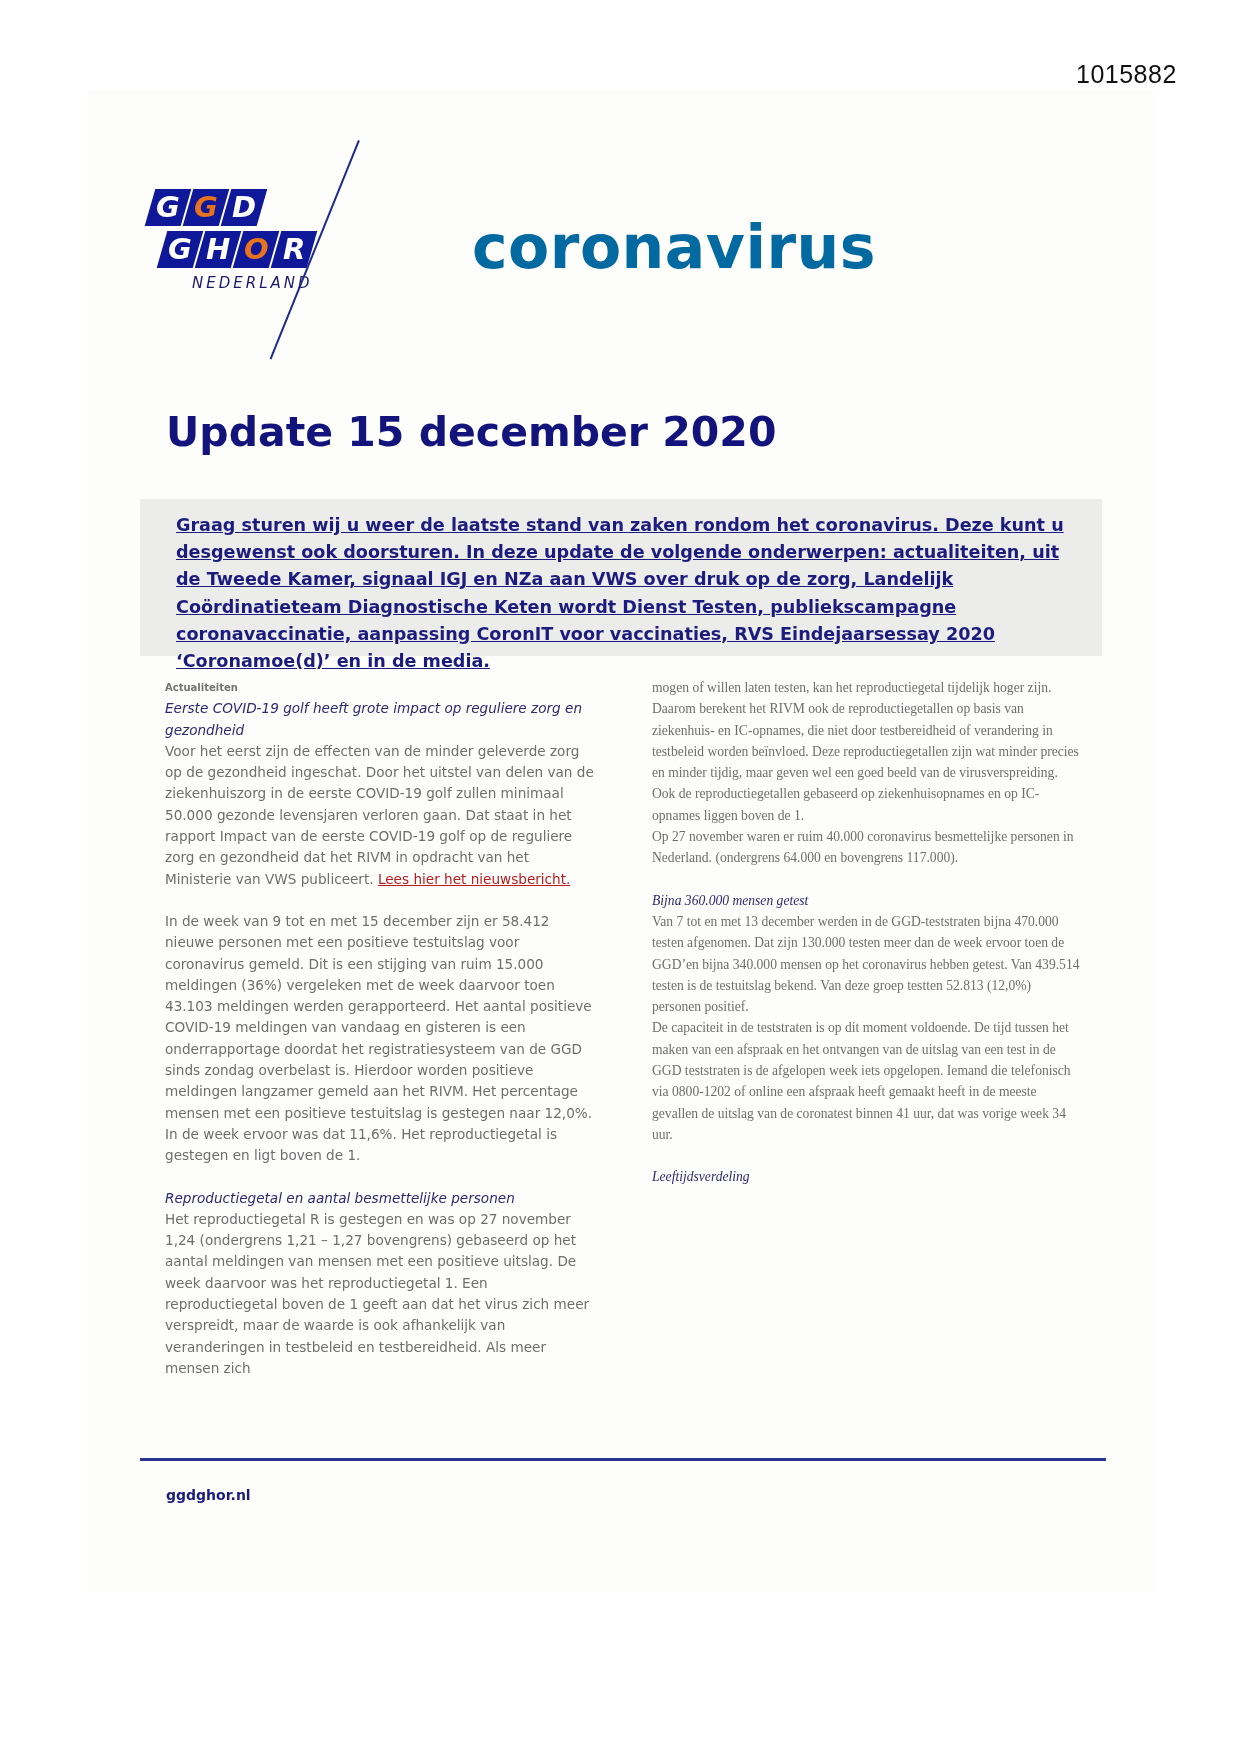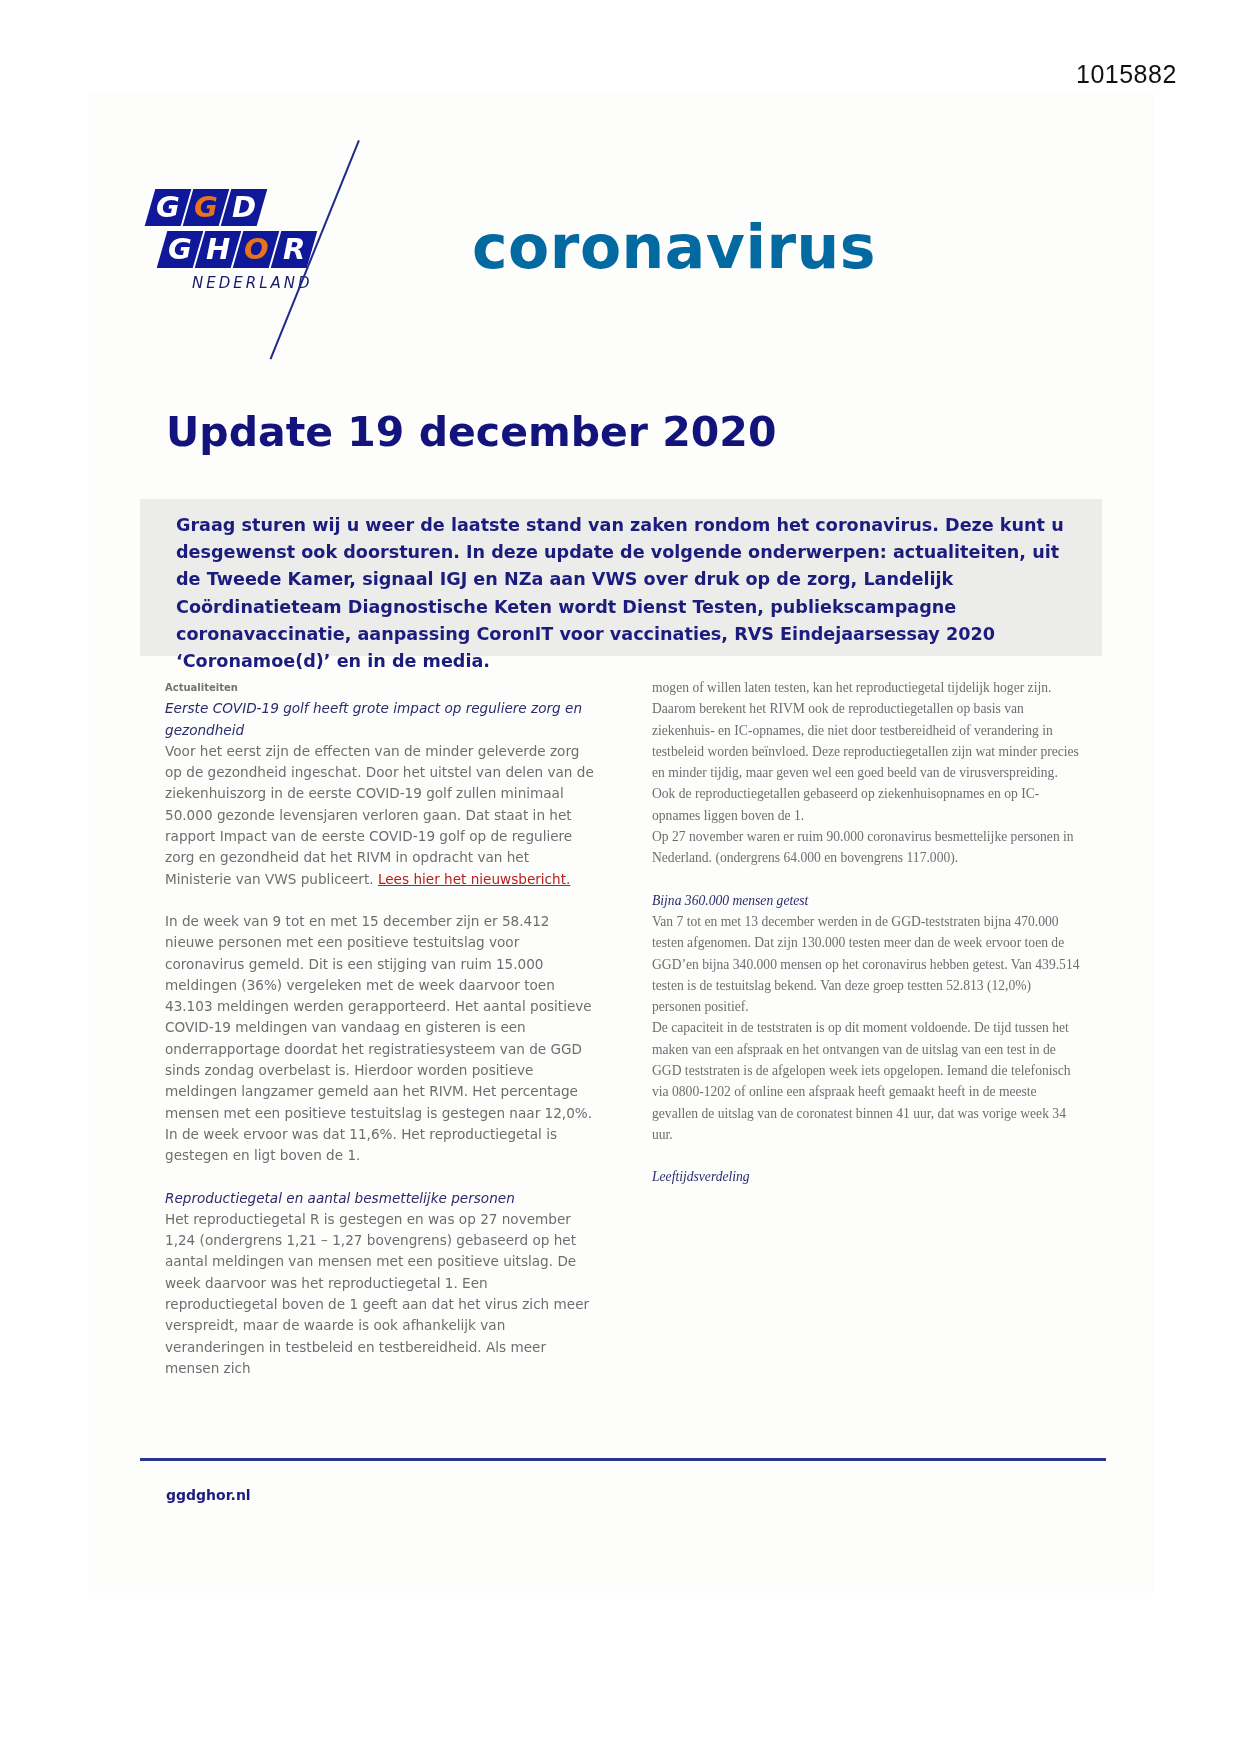--- a/index.html
+++ b/index.html
@@ -63,21 +63,21 @@
       font-size: 41px; color: #12147c;
     }
     .intro-box {
       position: absolute; left: 140px; top: 499px;
       width: 962px; height: 157px;
       background: #ececea;
     }
     .intro-text {
       position: absolute; left: 176px; top: 512px; width: 900px;
       font-family: "DejaVu Sans", sans-serif; font-weight: bold;
-      font-size: 17.6px; line-height: 27.2px; color: #1b1c7e;
+      font-size: 17.6px; line-height: 27.2px; color: #1b1c7e; text-decoration: underline;
     }
     .col {
       position: absolute; top: 677px; width: 430px;
       font-family: "DejaVu Sans", sans-serif;
       font-size: 13.6px; line-height: 21.3px; color: #6e6e6e;
     }
     .col.left { left: 165px; }
     .col.right { left: 652px; top: 677px; font-family: Liberation Serif, serif; }
     .col p { margin: 0; }
     .section-title {
@@ -129,39 +129,39 @@
         <span>R</span>
       </div>
   </div>
   <div class="logo-sub">NEDERLAND</div>
 </div>
 
 <div class="slash"></div>
 
 <div class="brand">coronavirus</div>
 
-<h1 class="title" style="margin:0">Update 19 december 2020</h1>
+<h1 class="title" style="margin:0">Update 15 december 2020</h1>
 
 <div class="intro-box"></div>
 <p class="intro-text" style="margin:0">Graag sturen wij u weer de laatste stand van zaken rondom het coronavirus. Deze kunt u desgewenst ook doorsturen. In deze update de volgende onderwerpen: actualiteiten, uit de Tweede Kamer, signaal IGJ en NZa aan VWS over druk op de zorg, Landelijk Coördinatieteam Diagnostische Keten wordt Dienst Testen, publiekscampagne coronavaccinatie, aanpassing CoronIT voor vaccinaties, RVS Eindejaarsessay 2020 ‘Coronamoe(d)’ en in de media.</p>
 
 <div class="col left">
   <p class="section-title">Actualiteiten</p>
   <p class="subhead">Eerste COVID-19 golf heeft grote impact op reguliere zorg en gezondheid</p>
   <p><span>Voor het eerst zijn de effecten van de minder geleverde zorg op de gezondheid ingeschat. Door het uitstel van delen van de ziekenhuiszorg in de eerste COVID-19 golf zullen minimaal 50.000 gezonde levensjaren verloren gaan. Dat staat in het rapport Impact van de eerste COVID-19 golf op de reguliere zorg en gezondheid dat het RIVM in opdracht van het Ministerie van VWS publiceert. </span><a class="link" href="#">Lees hier het nieuwsbericht.</a></p>
   <div class="gap"></div>
   <p>In de week van 9 tot en met 15 december zijn er 58.412 nieuwe personen met een positieve testuitslag voor coronavirus gemeld. Dit is een stijging van ruim 15.000 meldingen (36%) vergeleken met de week daarvoor toen 43.103 meldingen werden gerapporteerd. Het aantal positieve COVID-19 meldingen van vandaag en gisteren is een onderrapportage doordat het registratiesysteem van de GGD sinds zondag overbelast is. Hierdoor worden positieve meldingen langzamer gemeld aan het RIVM. Het percentage mensen met een positieve testuitslag is gestegen naar 12,0%. In de week ervoor was dat 11,6%. Het reproductiegetal is gestegen en ligt boven de 1.</p>
   <div class="gap"></div>
   <p class="subhead">Reproductiegetal en aantal besmettelijke personen</p>
   <p>Het reproductiegetal R is gestegen en was op 27 november 1,24 (ondergrens 1,21 – 1,27 bovengrens) gebaseerd op het aantal meldingen van mensen met een positieve uitslag. De week daarvoor was het reproductiegetal 1. Een reproductiegetal boven de 1 geeft aan dat het virus zich meer verspreidt, maar de waarde is ook afhankelijk van veranderingen in testbeleid en testbereidheid. Als meer mensen zich</p>
 </div>
 
 <div class="col right">
   <p>mogen of willen laten testen, kan het reproductiegetal tijdelijk hoger zijn. Daarom berekent het RIVM ook de reproductiegetallen op basis van ziekenhuis- en IC-opnames, die niet door testbereidheid of verandering in testbeleid worden beïnvloed. Deze reproductiegetallen zijn wat minder precies en minder tijdig, maar geven wel een goed beeld van de virusverspreiding. Ook de reproductiegetallen gebaseerd op ziekenhuisopnames en op IC-opnames liggen boven de 1.</p>
-  <p>Op 27 november waren er ruim 90.000 coronavirus besmettelijke personen in Nederland. (ondergrens 64.000 en bovengrens 117.000).</p>
+  <p>Op 27 november waren er ruim 40.000 coronavirus besmettelijke personen in Nederland. (ondergrens 64.000 en bovengrens 117.000).</p>
   <div class="gap"></div>
   <p class="subhead">Bijna 360.000 mensen getest</p>
   <p>Van 7 tot en met 13 december werden in de GGD-teststraten bijna 470.000 testen afgenomen. Dat zijn 130.000 testen meer dan de week ervoor toen de GGD’en bijna 340.000 mensen op het coronavirus hebben getest. Van 439.514 testen is de testuitslag bekend. Van deze groep testten 52.813 (12,0%) personen positief.</p>
   <p>De capaciteit in de teststraten is op dit moment voldoende. De tijd tussen het maken van een afspraak en het ontvangen van de uitslag van een test in de GGD teststraten is de afgelopen week iets opgelopen. Iemand die telefonisch via 0800-1202 of online een afspraak heeft gemaakt heeft in de meeste gevallen de uitslag van de coronatest binnen 41 uur, dat was vorige week 34 uur.</p>
   <div class="gap"></div>
   <p class="subhead">Leeftijdsverdeling</p>
 </div>
 
 <div class="rule"></div>
 <div class="footer-url">ggdghor.nl</div>

